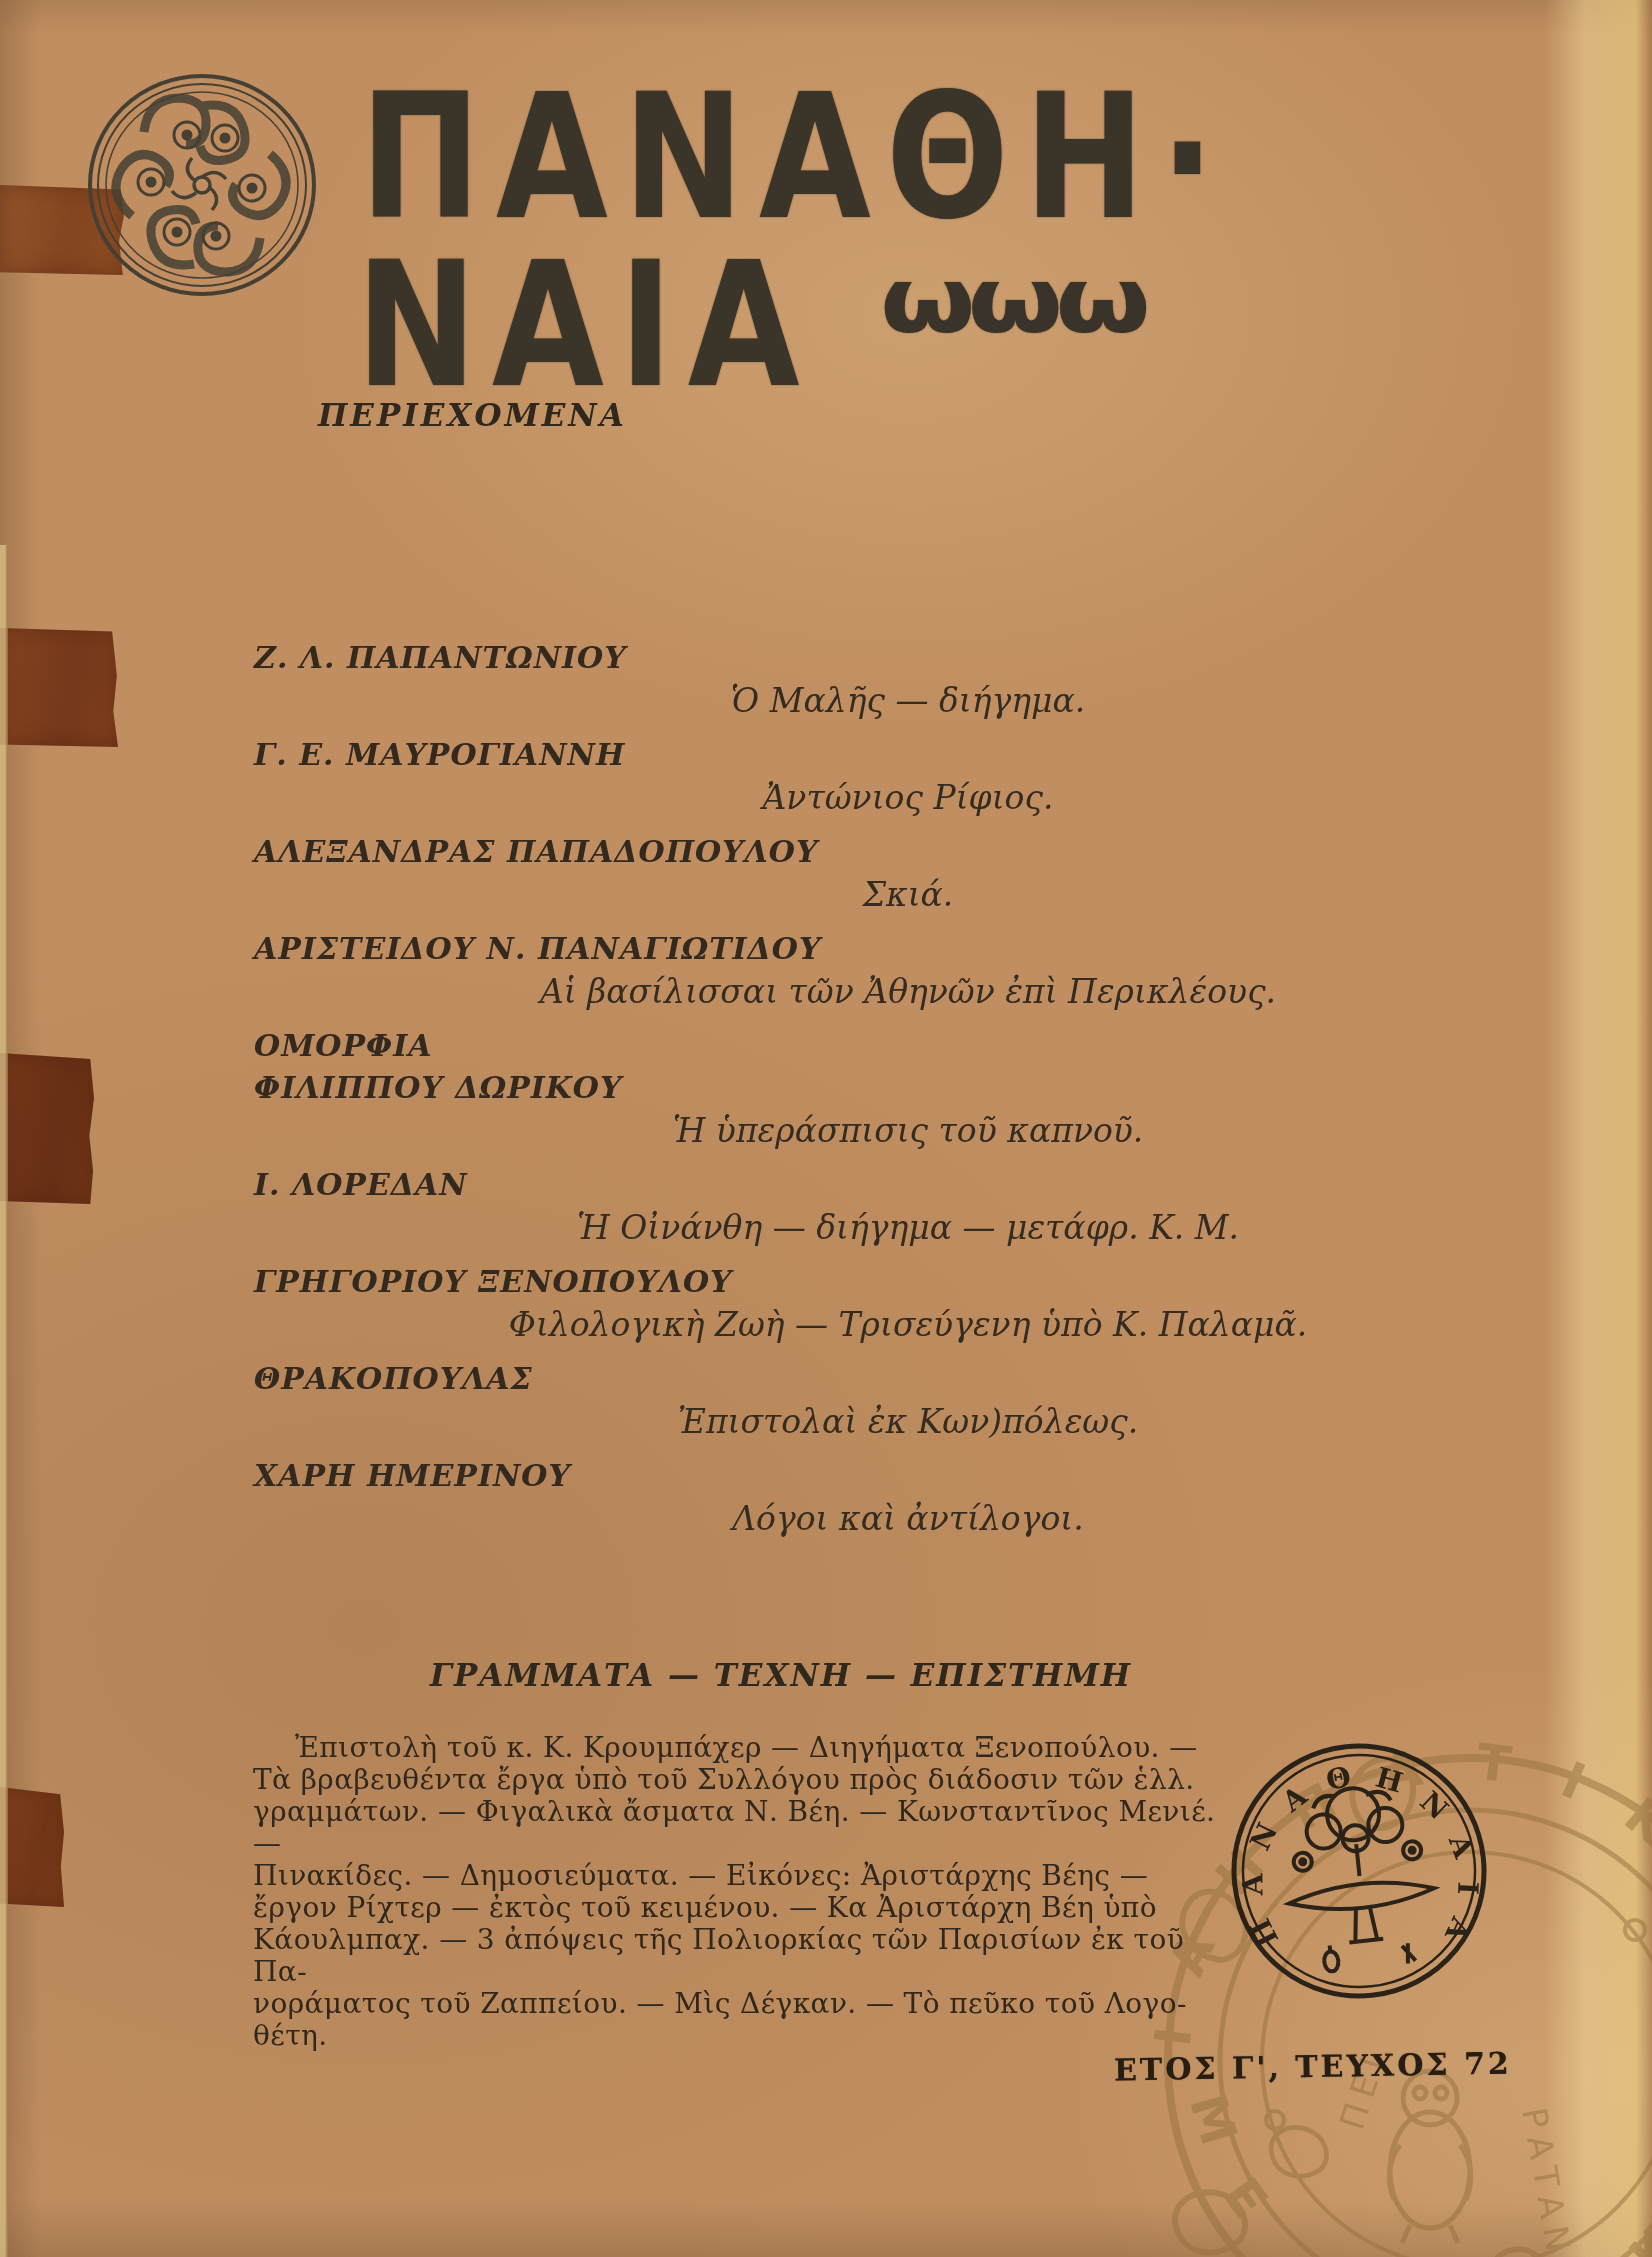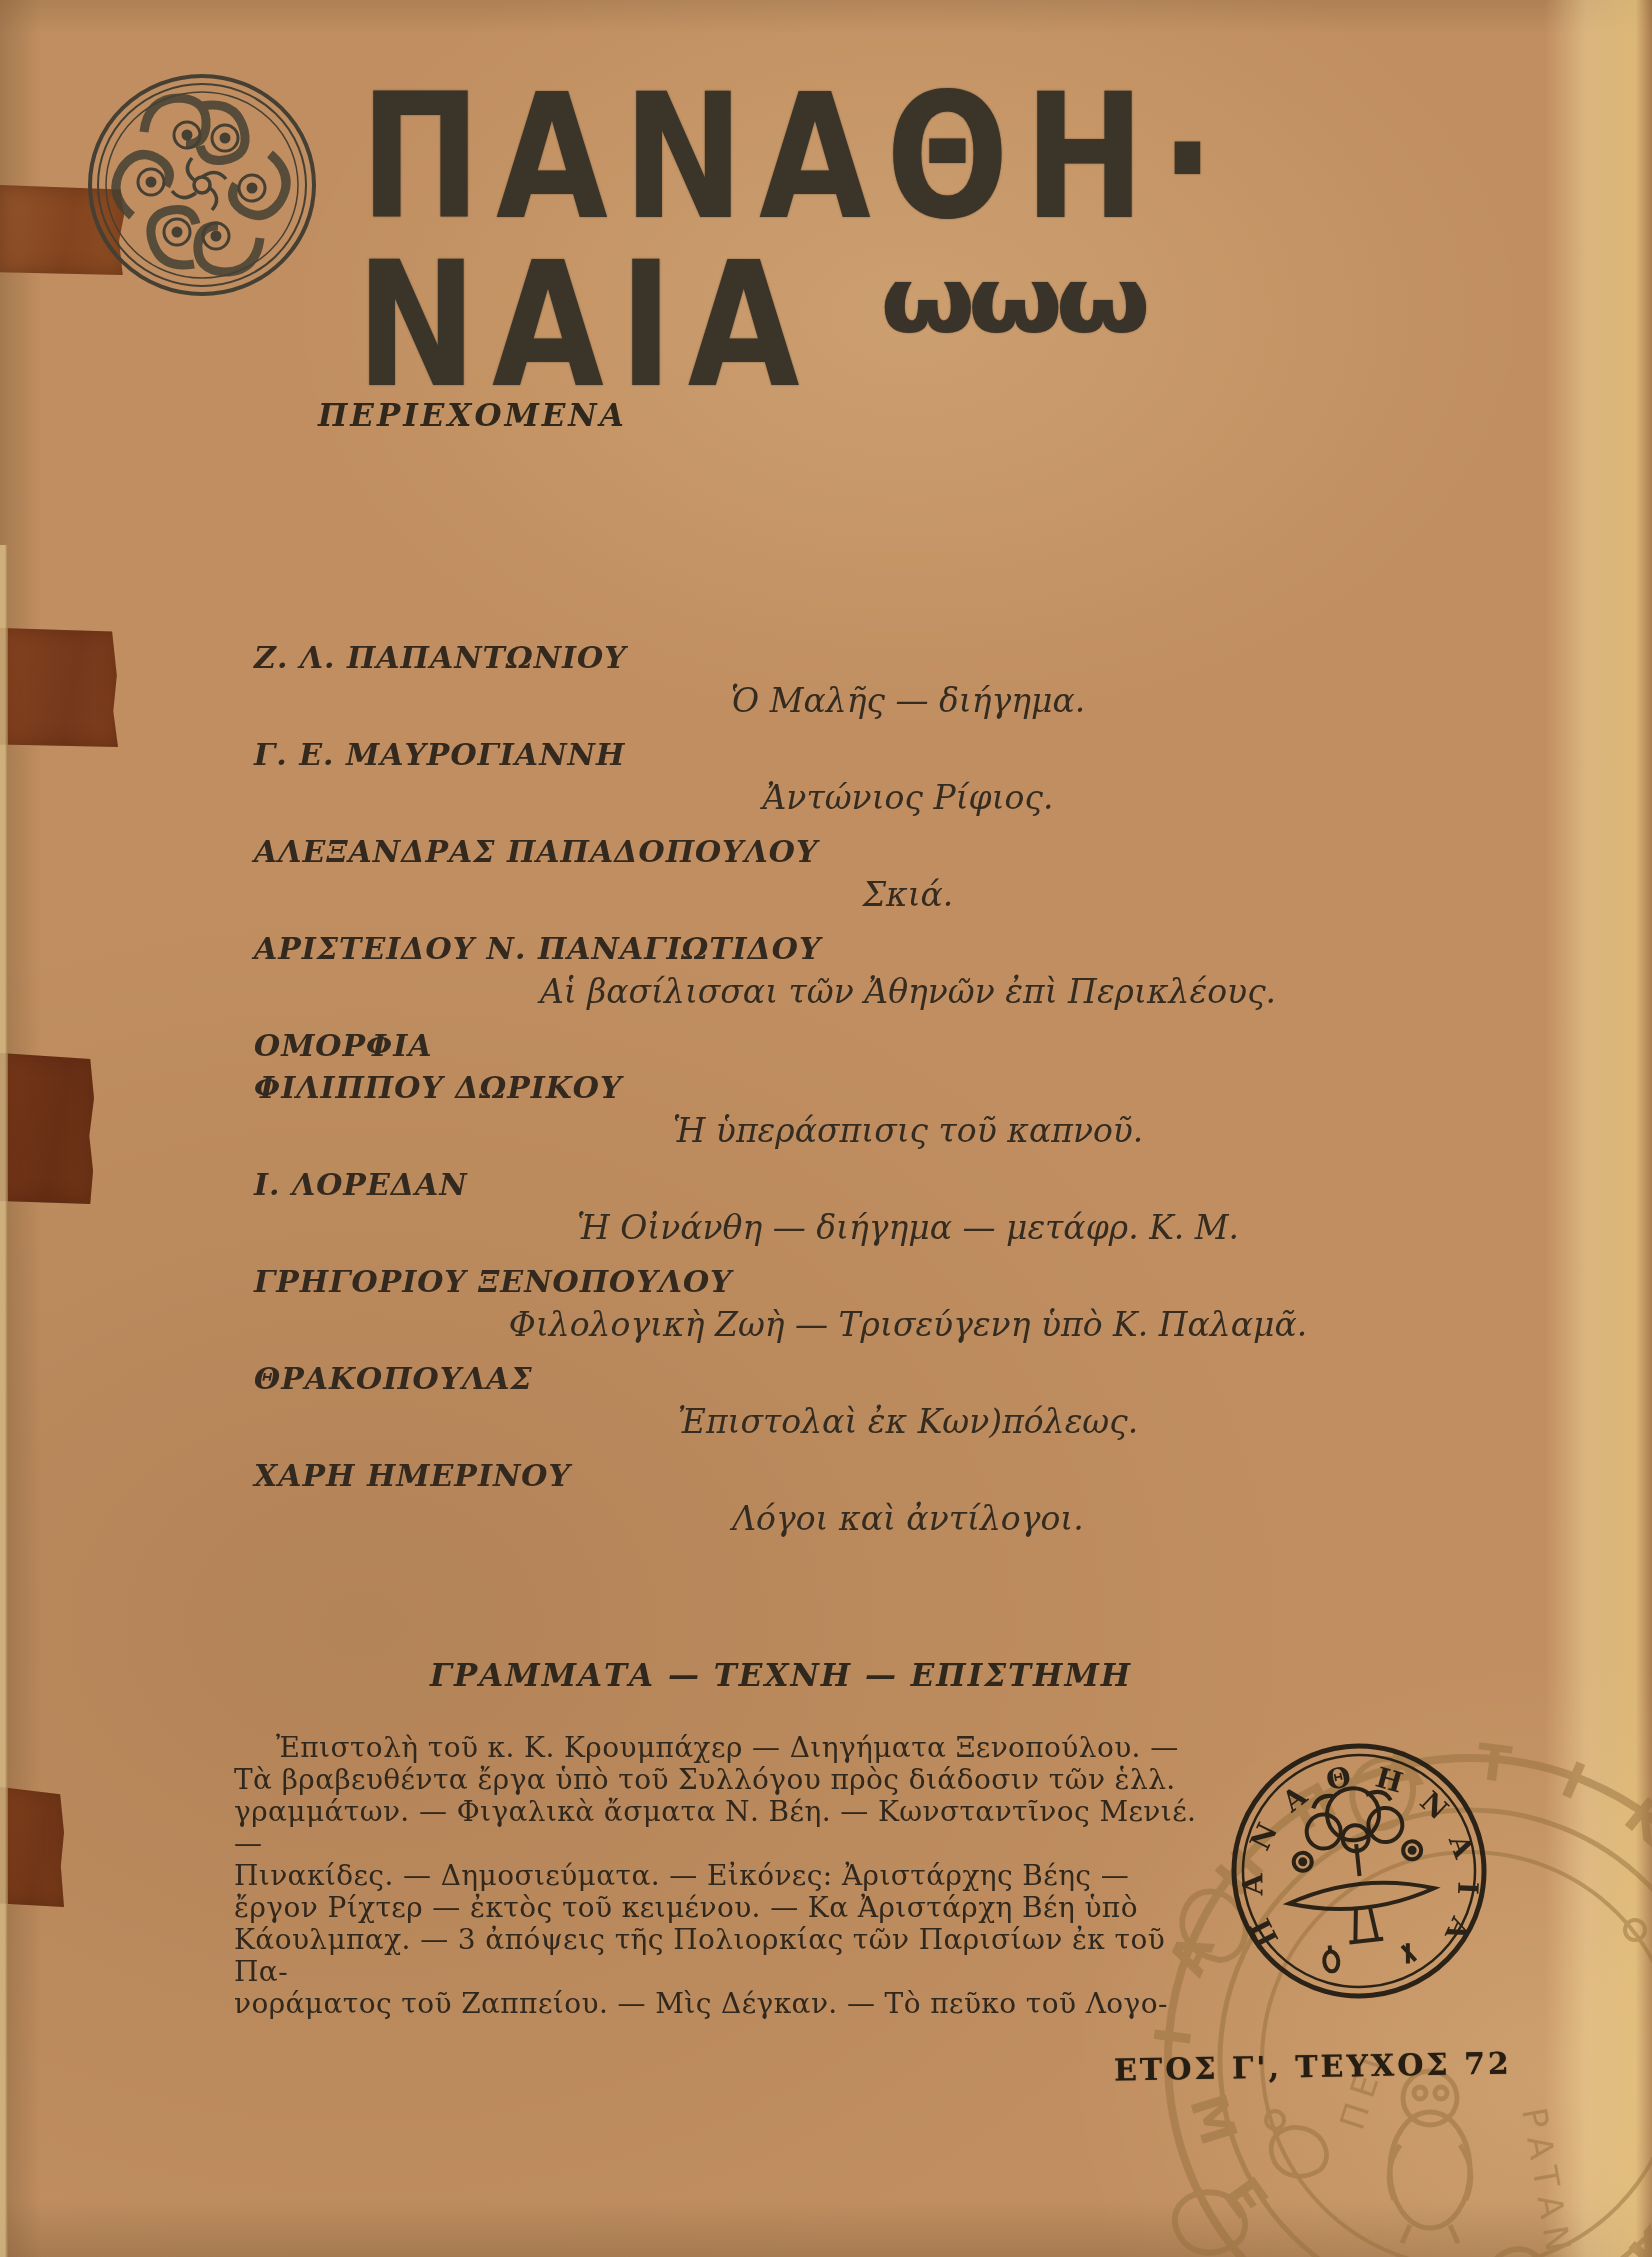--- a/index.html
+++ b/index.html
@@ -40,21 +40,21 @@
     transform:scaleY(.82);transform-origin:left top;text-shadow:0 0 2px rgba(45,38,26,.5);}
   
   .contents-heading{position:absolute;left:318px;top:398px;
     font:italic 700 31px/34px "DejaVu Serif",serif;letter-spacing:3px;color:#31281d;}
   .toc{position:absolute;left:250px;top:642px;width:1150px;}
   .author{font:italic 700 30px/32px "DejaVu Serif",serif;letter-spacing:1px;color:#33291f;margin:0 4px 10px;}
   .work{font:italic 400 33px/34px "DejaVu Serif",serif;color:#342b21;margin:0 0 21px 166px;text-align:center;}
   .section-heading{position:absolute;left:430px;top:1658px;
     font:italic 700 31px/34px "DejaVu Serif",serif;letter-spacing:2px;color:#31281d;}
   
-  .blurb{position:absolute;left:234px;top:1732px;width:990px;
+  .blurb{position:absolute;left:253px;top:1732px;width:990px;
     font:400 28px/32px "DejaVu Serif",serif;color:#30271d;letter-spacing:.4px;}
   .blurb-line.first{text-indent:42px;}
   
   .issue-line{position:absolute;left:1114px;top:2050px;
     font:700 30px/34px "DejaVu Serif",serif;letter-spacing:3px;color:#261e12;
     transform:rotate(-1deg);text-shadow:0 0 1px rgba(30,22,10,.6);}
   
   .watermark{position:absolute;left:1070px;top:1700px;opacity:.5;}
   .stamp{position:absolute;left:1224px;top:1736px;transform:rotate(-6deg);opacity:.94;}
   svg text{user-select:none;}
@@ -184,20 +184,21 @@
   <div class="section-heading">ΓΡΑΜΜΑΤΑ — ΤΕΧΝΗ — ΕΠΙΣΤΗΜΗ</div>
 
   <div class="blurb">
       <div class="blurb-line first">Ἐπιστολὴ τοῦ κ. Κ. Κρουμπάχερ — Διηγήματα Ξενοπούλου. —</div>
       <div class="blurb-line">Τὰ βραβευθέντα ἔργα ὑπὸ τοῦ Συλλόγου πρὸς διάδοσιν τῶν ἑλλ.</div>
       <div class="blurb-line">γραμμάτων. — Φιγαλικὰ ἄσματα Ν. Βέη. — Κωνσταντῖνος Μενιέ. —</div>
       <div class="blurb-line">Πινακίδες. — Δημοσιεύματα. — Εἰκόνες: Ἀριστάρχης Βέης —</div>
       <div class="blurb-line">ἔργον Ρίχτερ — ἐκτὸς τοῦ κειμένου. — Κα Ἀριστάρχη Βέη ὑπὸ</div>
       <div class="blurb-line">Κάουλμπαχ. — 3 ἀπόψεις τῆς Πολιορκίας τῶν Παρισίων ἐκ τοῦ Πα-</div>
       <div class="blurb-line">νοράματος τοῦ Ζαππείου. — Μὶς Δέγκαν. — Τὸ πεῦκο τοῦ Λογο-</div>
+      <div class="blurb-line">θέτη.</div>
     </div>
 
   <div class="issue-line">ΕΤΟΣ Γ', ΤΕΥΧΟΣ 72</div>
 
   <svg class="stamp" width="270" height="270" viewBox="0 0 270 270">
     <defs>
       <path id="stampArc" d="M 52,200 A 98,98 0 1 1 218,200"></path>
     </defs>
     <g stroke="#221c13" fill="none">
       <circle cx="135" cy="135" r="125" stroke-width="5"></circle>

